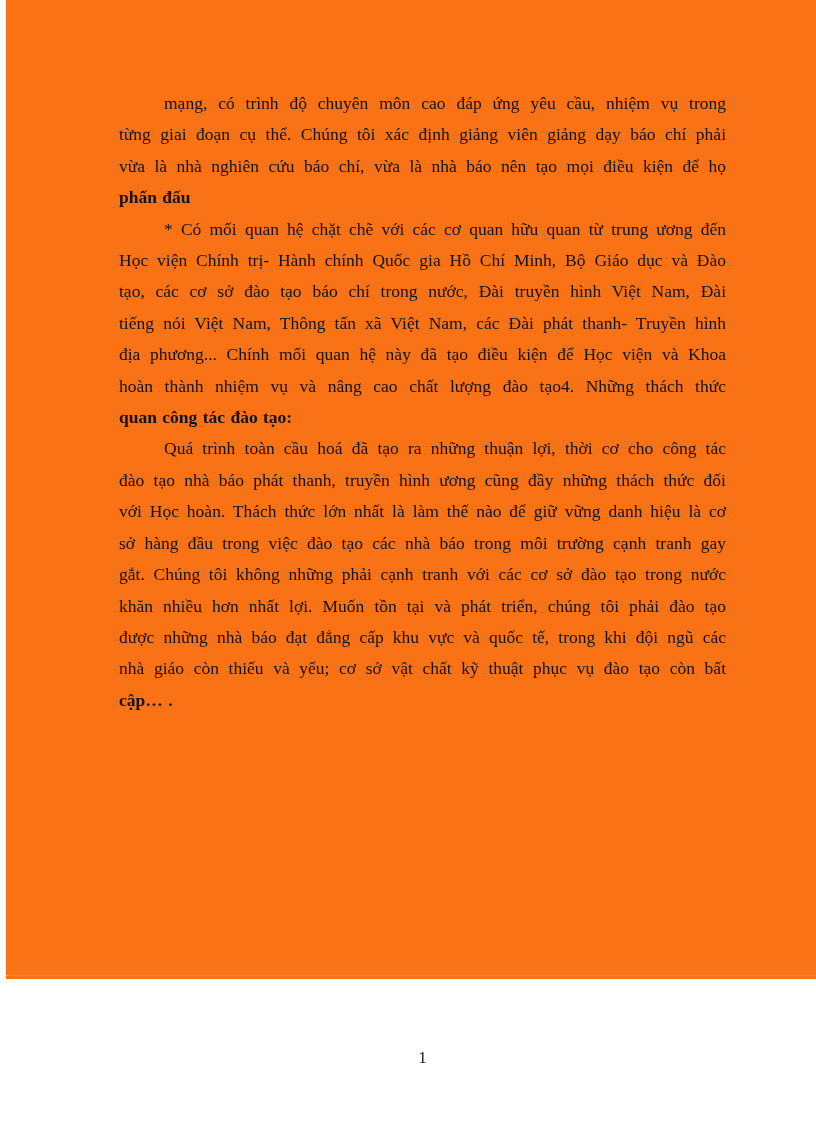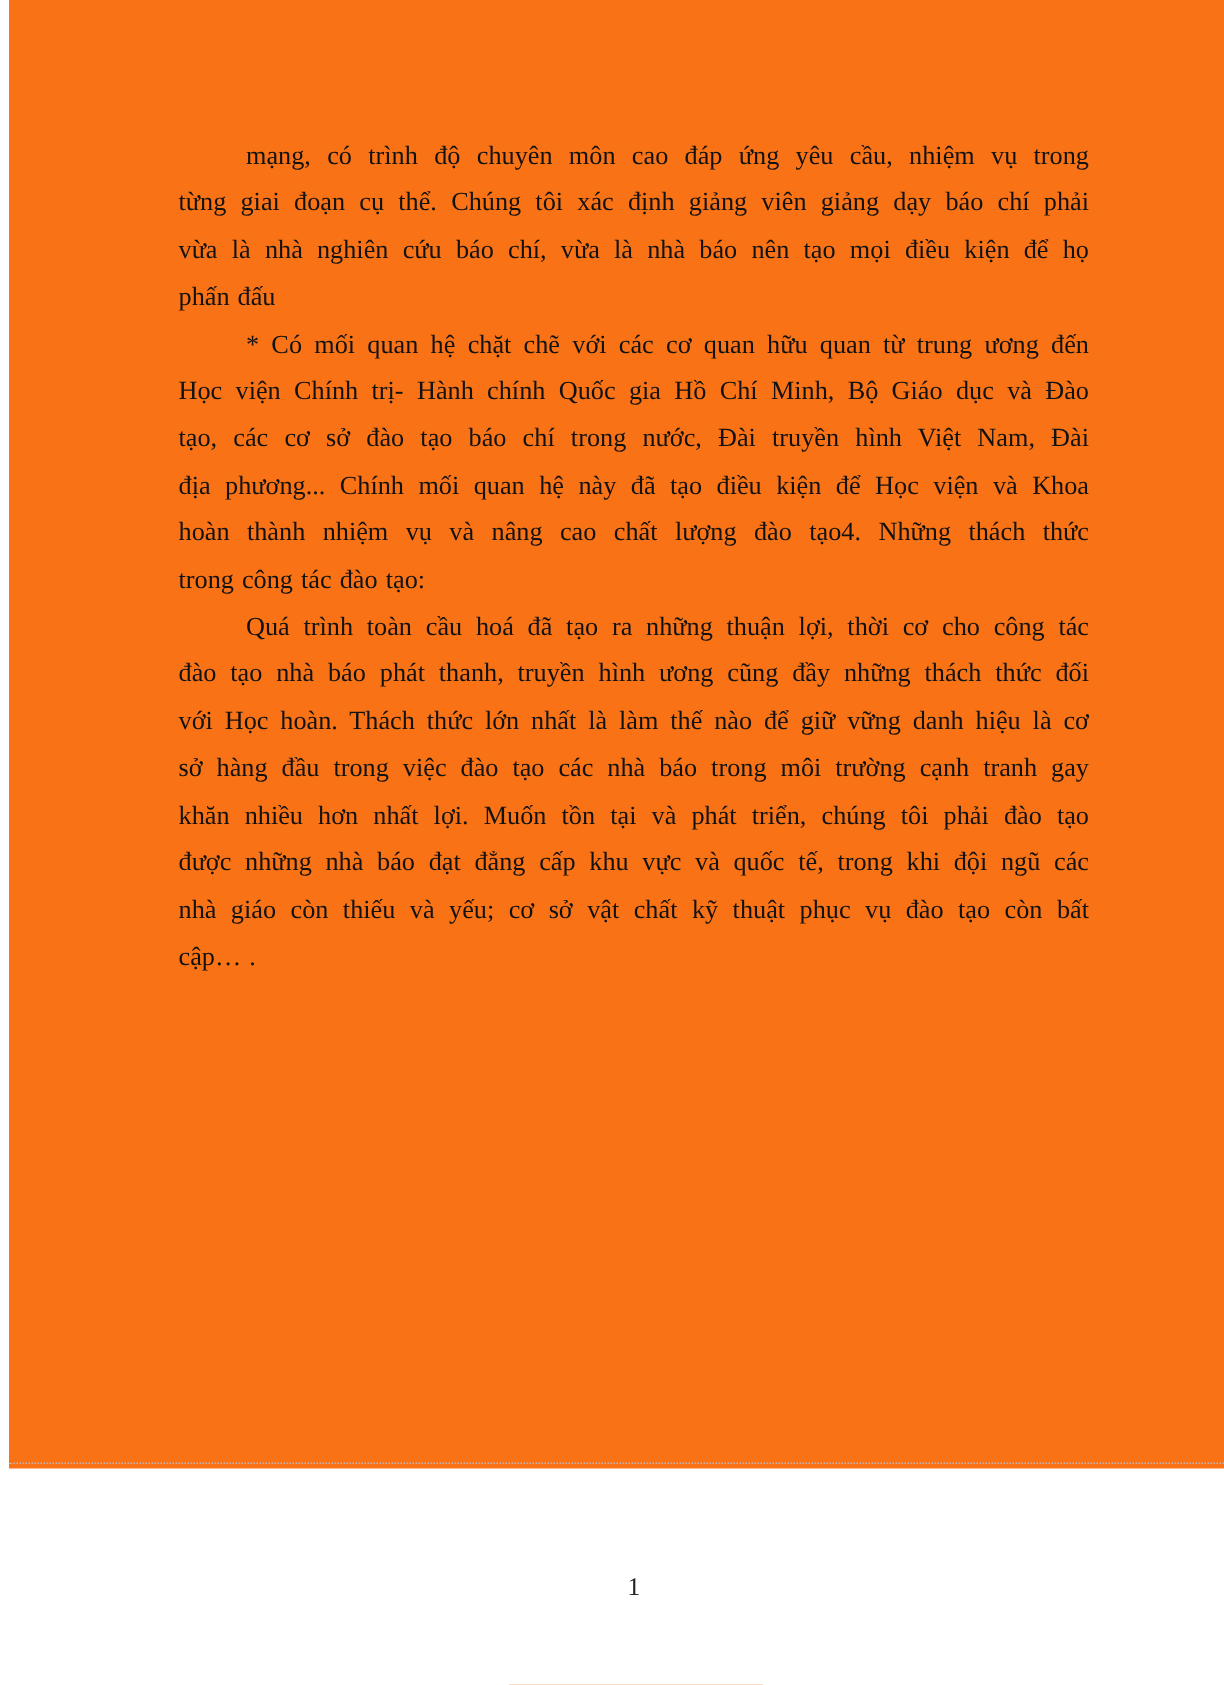--- a/index.html
+++ b/index.html
@@ -35,20 +35,21 @@
   .line {
     font-size: 17.5px;
     line-height: 31.4px;
     text-align: justify;
     text-align-last: justify;
     white-space: normal;
     word-spacing: 1px;
   }
   .line.para-end {
     text-align-last: left;
+    font-weight: bold;
   }
   .line.para-start {
     text-indent: 45px;
   }
   .footer {
     position: absolute;
     left: 113px;
     top: 1048px;
     width: 607px;
     text-align: center;
@@ -77,29 +78,31 @@
       <div class="para">
         <div class="line para-start">mạng, có trình độ chuyên môn cao đáp ứng yêu cầu, nhiệm vụ trong</div>
         <div class="line">từng giai đoạn cụ thể. Chúng tôi xác định giảng viên giảng dạy báo chí phải</div>
         <div class="line">vừa là nhà nghiên cứu báo chí, vừa là nhà báo nên tạo mọi điều kiện để họ</div>
         <div class="line para-end">phấn đấu</div>
       </div>
       <div class="para">
         <div class="line para-start">* Có mối quan hệ chặt chẽ với các cơ quan hữu quan từ trung ương đến</div>
         <div class="line">Học viện Chính trị- Hành chính Quốc gia Hồ Chí Minh, Bộ Giáo dục và Đào</div>
         <div class="line">tạo, các cơ sở đào tạo báo chí trong nước, Đài truyền hình Việt Nam, Đài</div>
+        <div class="line">tiếng nói Việt Nam, Thông tấn xã Việt Nam, các Đài phát thanh- Truyền hình</div>
         <div class="line">địa phương... Chính mối quan hệ này đã tạo điều kiện để Học viện và Khoa</div>
         <div class="line">hoàn thành nhiệm vụ và nâng cao chất lượng đào tạo4. Những thách thức</div>
-        <div class="line para-end">trong công tác đào tạo:</div>
+        <div class="line para-end">quan công tác đào tạo:</div>
       </div>
       <div class="para">
         <div class="line para-start">Quá trình toàn cầu hoá đã tạo ra những thuận lợi, thời cơ cho công tác</div>
         <div class="line">đào tạo nhà báo phát thanh, truyền hình ương cũng đầy những thách thức đối</div>
         <div class="line">với Học hoàn. Thách thức lớn nhất là làm thế nào để giữ vững danh hiệu là cơ</div>
         <div class="line">sở hàng đầu trong việc đào tạo các nhà báo trong môi trường cạnh tranh gay</div>
+        <div class="line">gắt. Chúng tôi không những phải cạnh tranh với các cơ sở đào tạo trong nước</div>
         <div class="line">khăn nhiều hơn nhất lợi. Muốn tồn tại và phát triển, chúng tôi phải đào tạo</div>
         <div class="line">được những nhà báo đạt đẳng cấp khu vực và quốc tế, trong khi đội ngũ các</div>
         <div class="line">nhà giáo còn thiếu và yếu; cơ sở vật chất kỹ thuật phục vụ đào tạo còn bất</div>
         <div class="line para-end">cập… .</div>
       </div>
     </div>
 
   <div class="footer">
     <span class="pagenum">1</span>
   </div>

